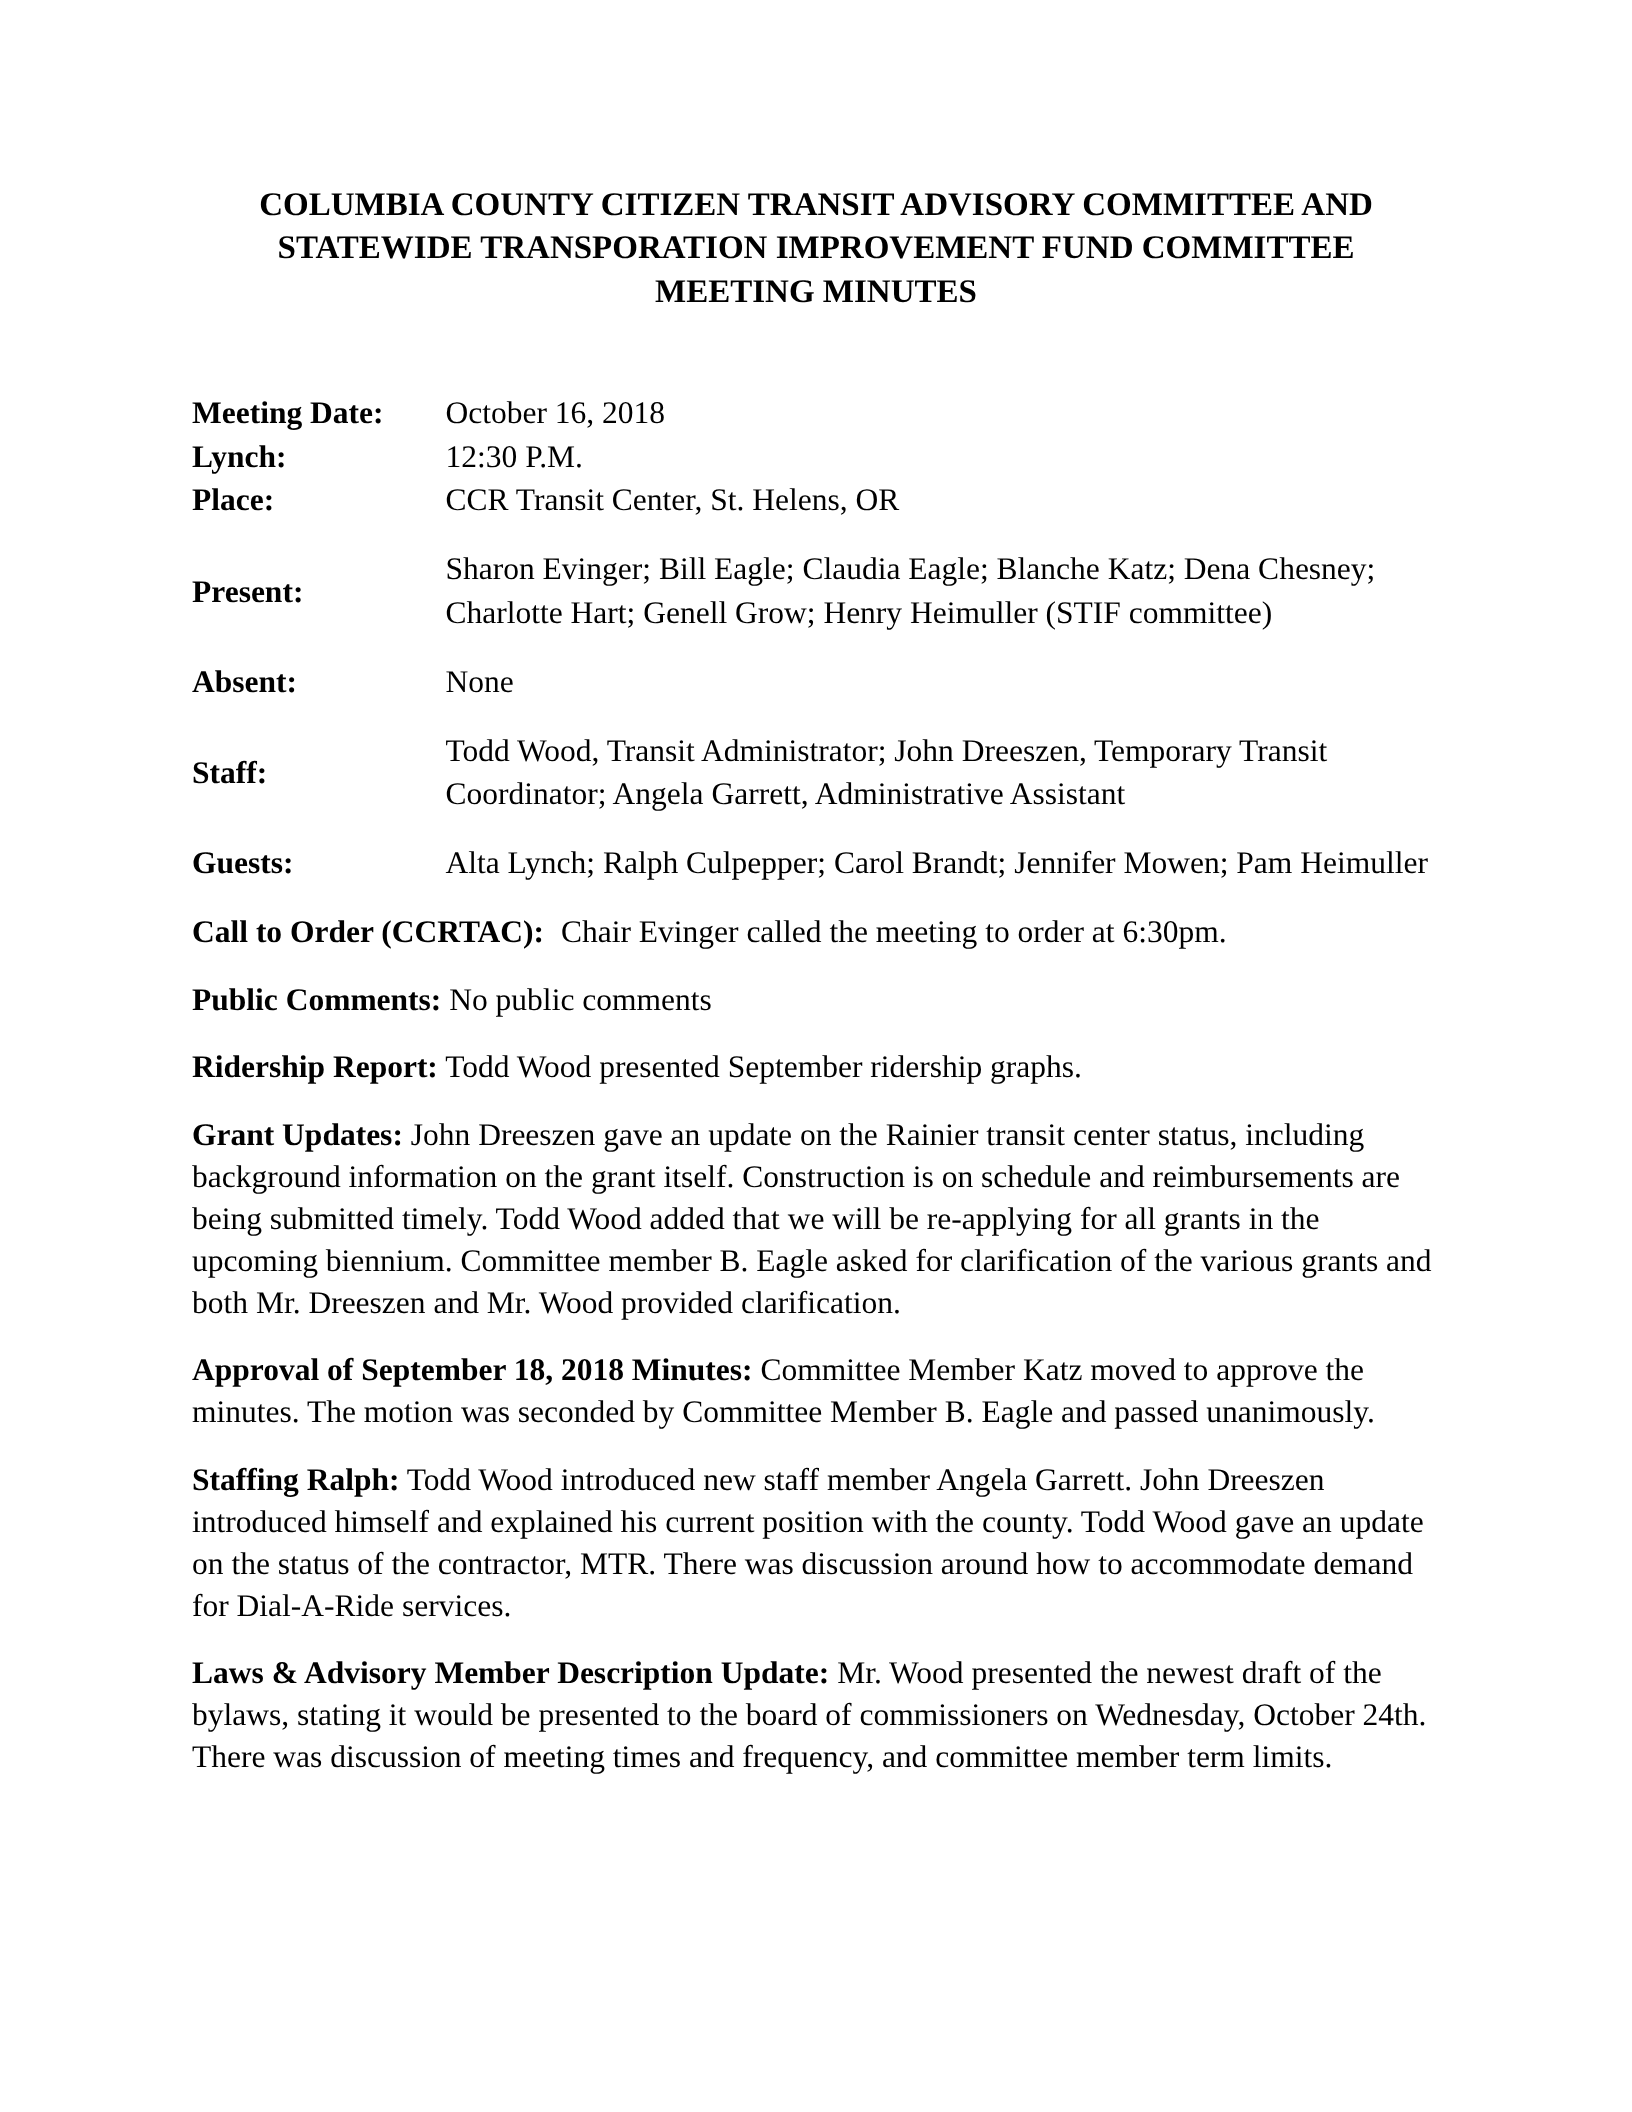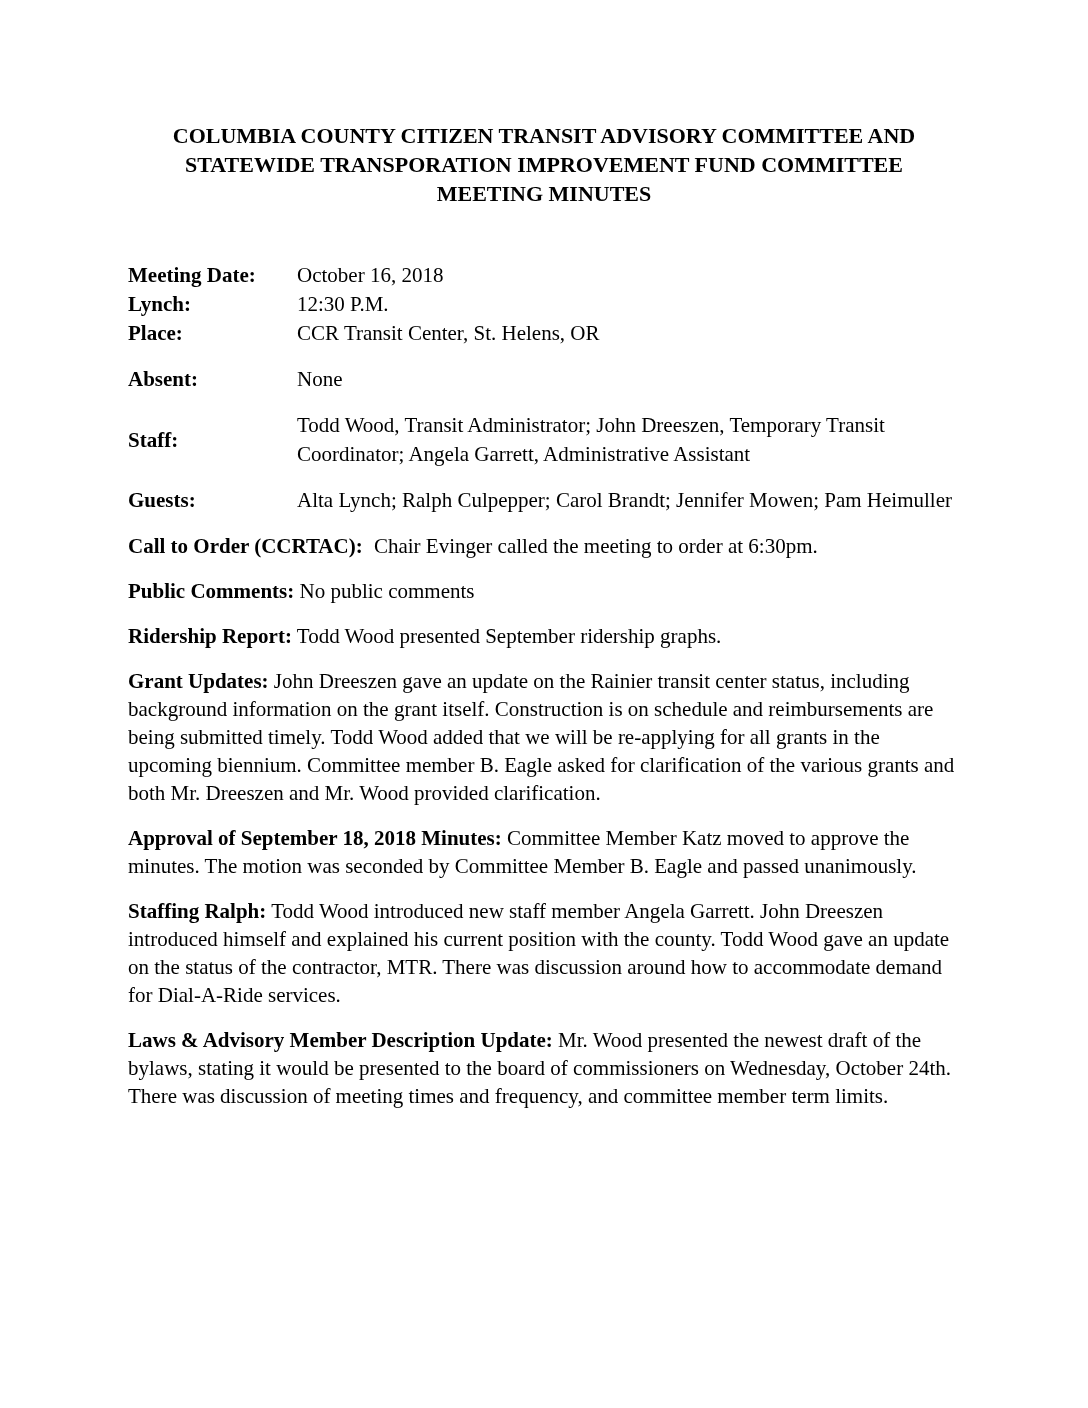--- a/index.html
+++ b/index.html
@@ -83,20 +83,24 @@
     </div>
     <div class="info-row">
       <span class="label">Lynch:</span>
       <span class="value">12:30 P.M.</span>
     </div>
     <div class="info-row">
       <span class="label">Place:</span>
       <span class="value">CCR Transit Center, St. Helens, OR</span>
     </div>
     <div class="info-row gap">
+      <span class="label">Present:</span>
+      <span class="value">Sharon Evinger; Bill Eagle; Claudia Eagle; Blanche Katz; Dena Chesney; Charlotte Hart; Genell Grow; Henry Heimuller (STIF committee)</span>
+    </div>
+    <div class="info-row gap">
       <span class="label">Absent:</span>
       <span class="value">None</span>
     </div>
     <div class="info-row gap">
       <span class="label">Staff:</span>
       <span class="value">Todd Wood, Transit Administrator; John Dreeszen, Temporary Transit Coordinator; Angela Garrett, Administrative Assistant</span>
     </div>
     <div class="info-row gap">
       <span class="label">Guests:</span>
       <span class="value">Alta Lynch; Ralph Culpepper; Carol Brandt; Jennifer Mowen; Pam Heimuller</span>

